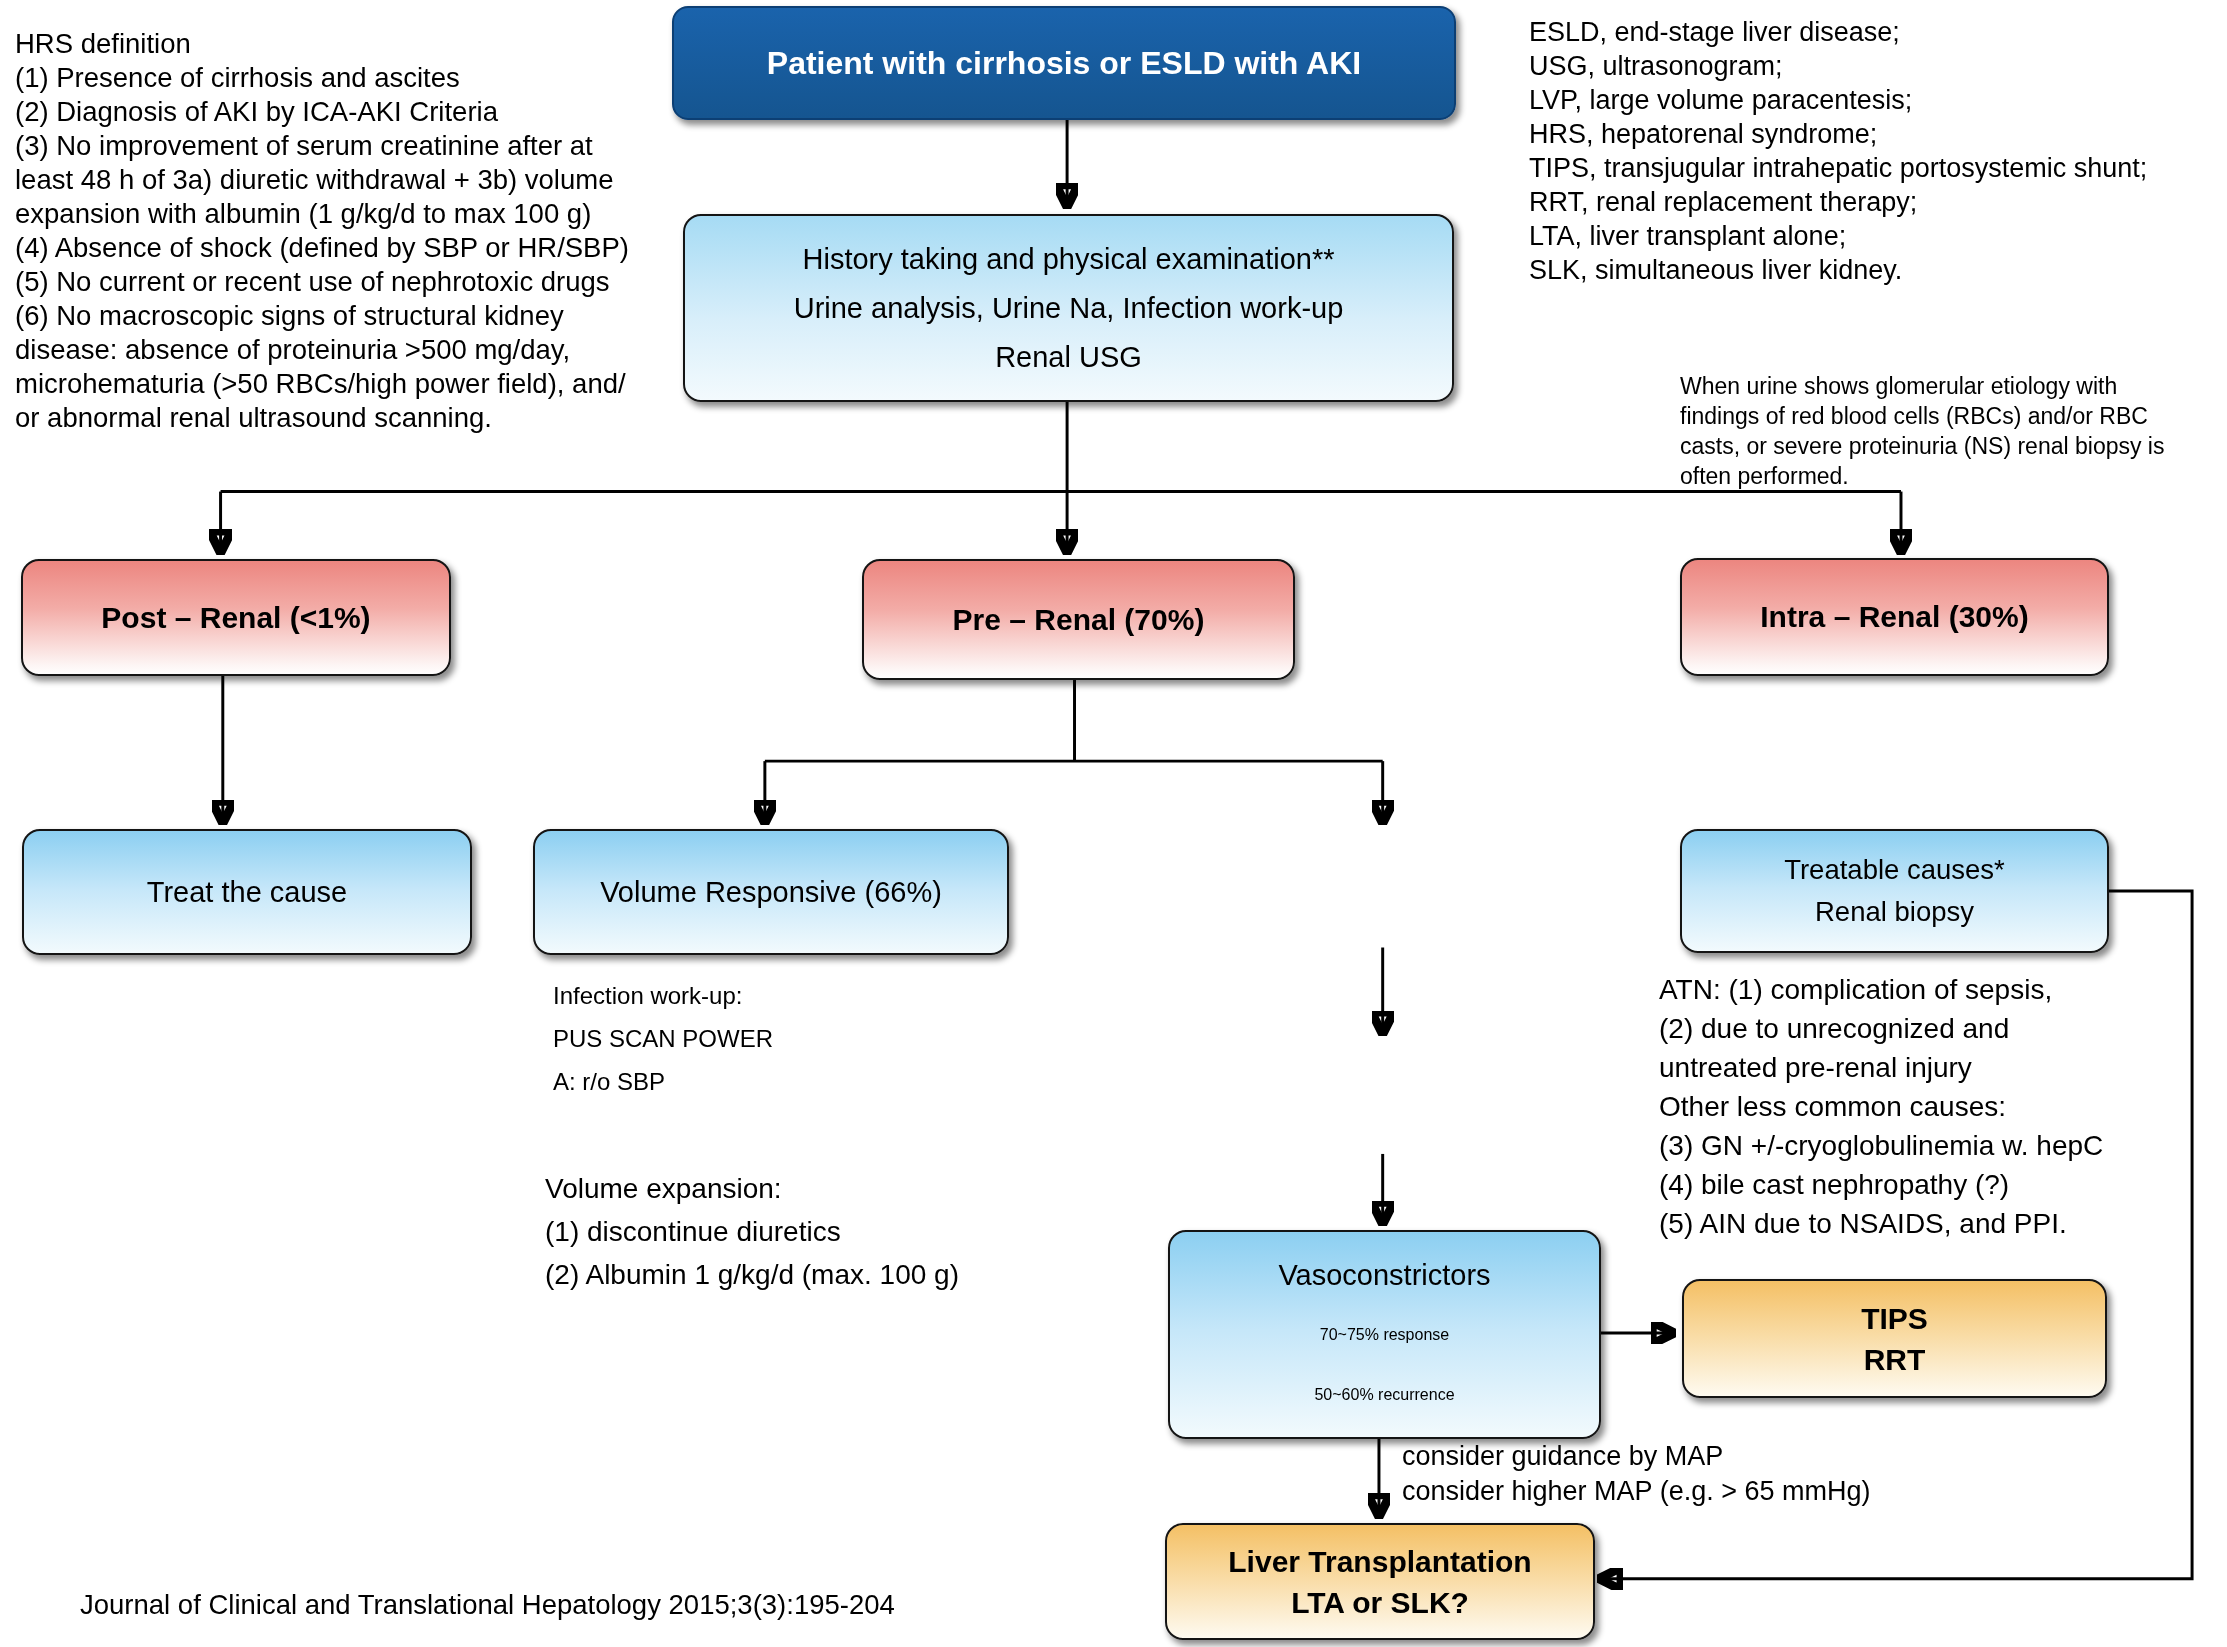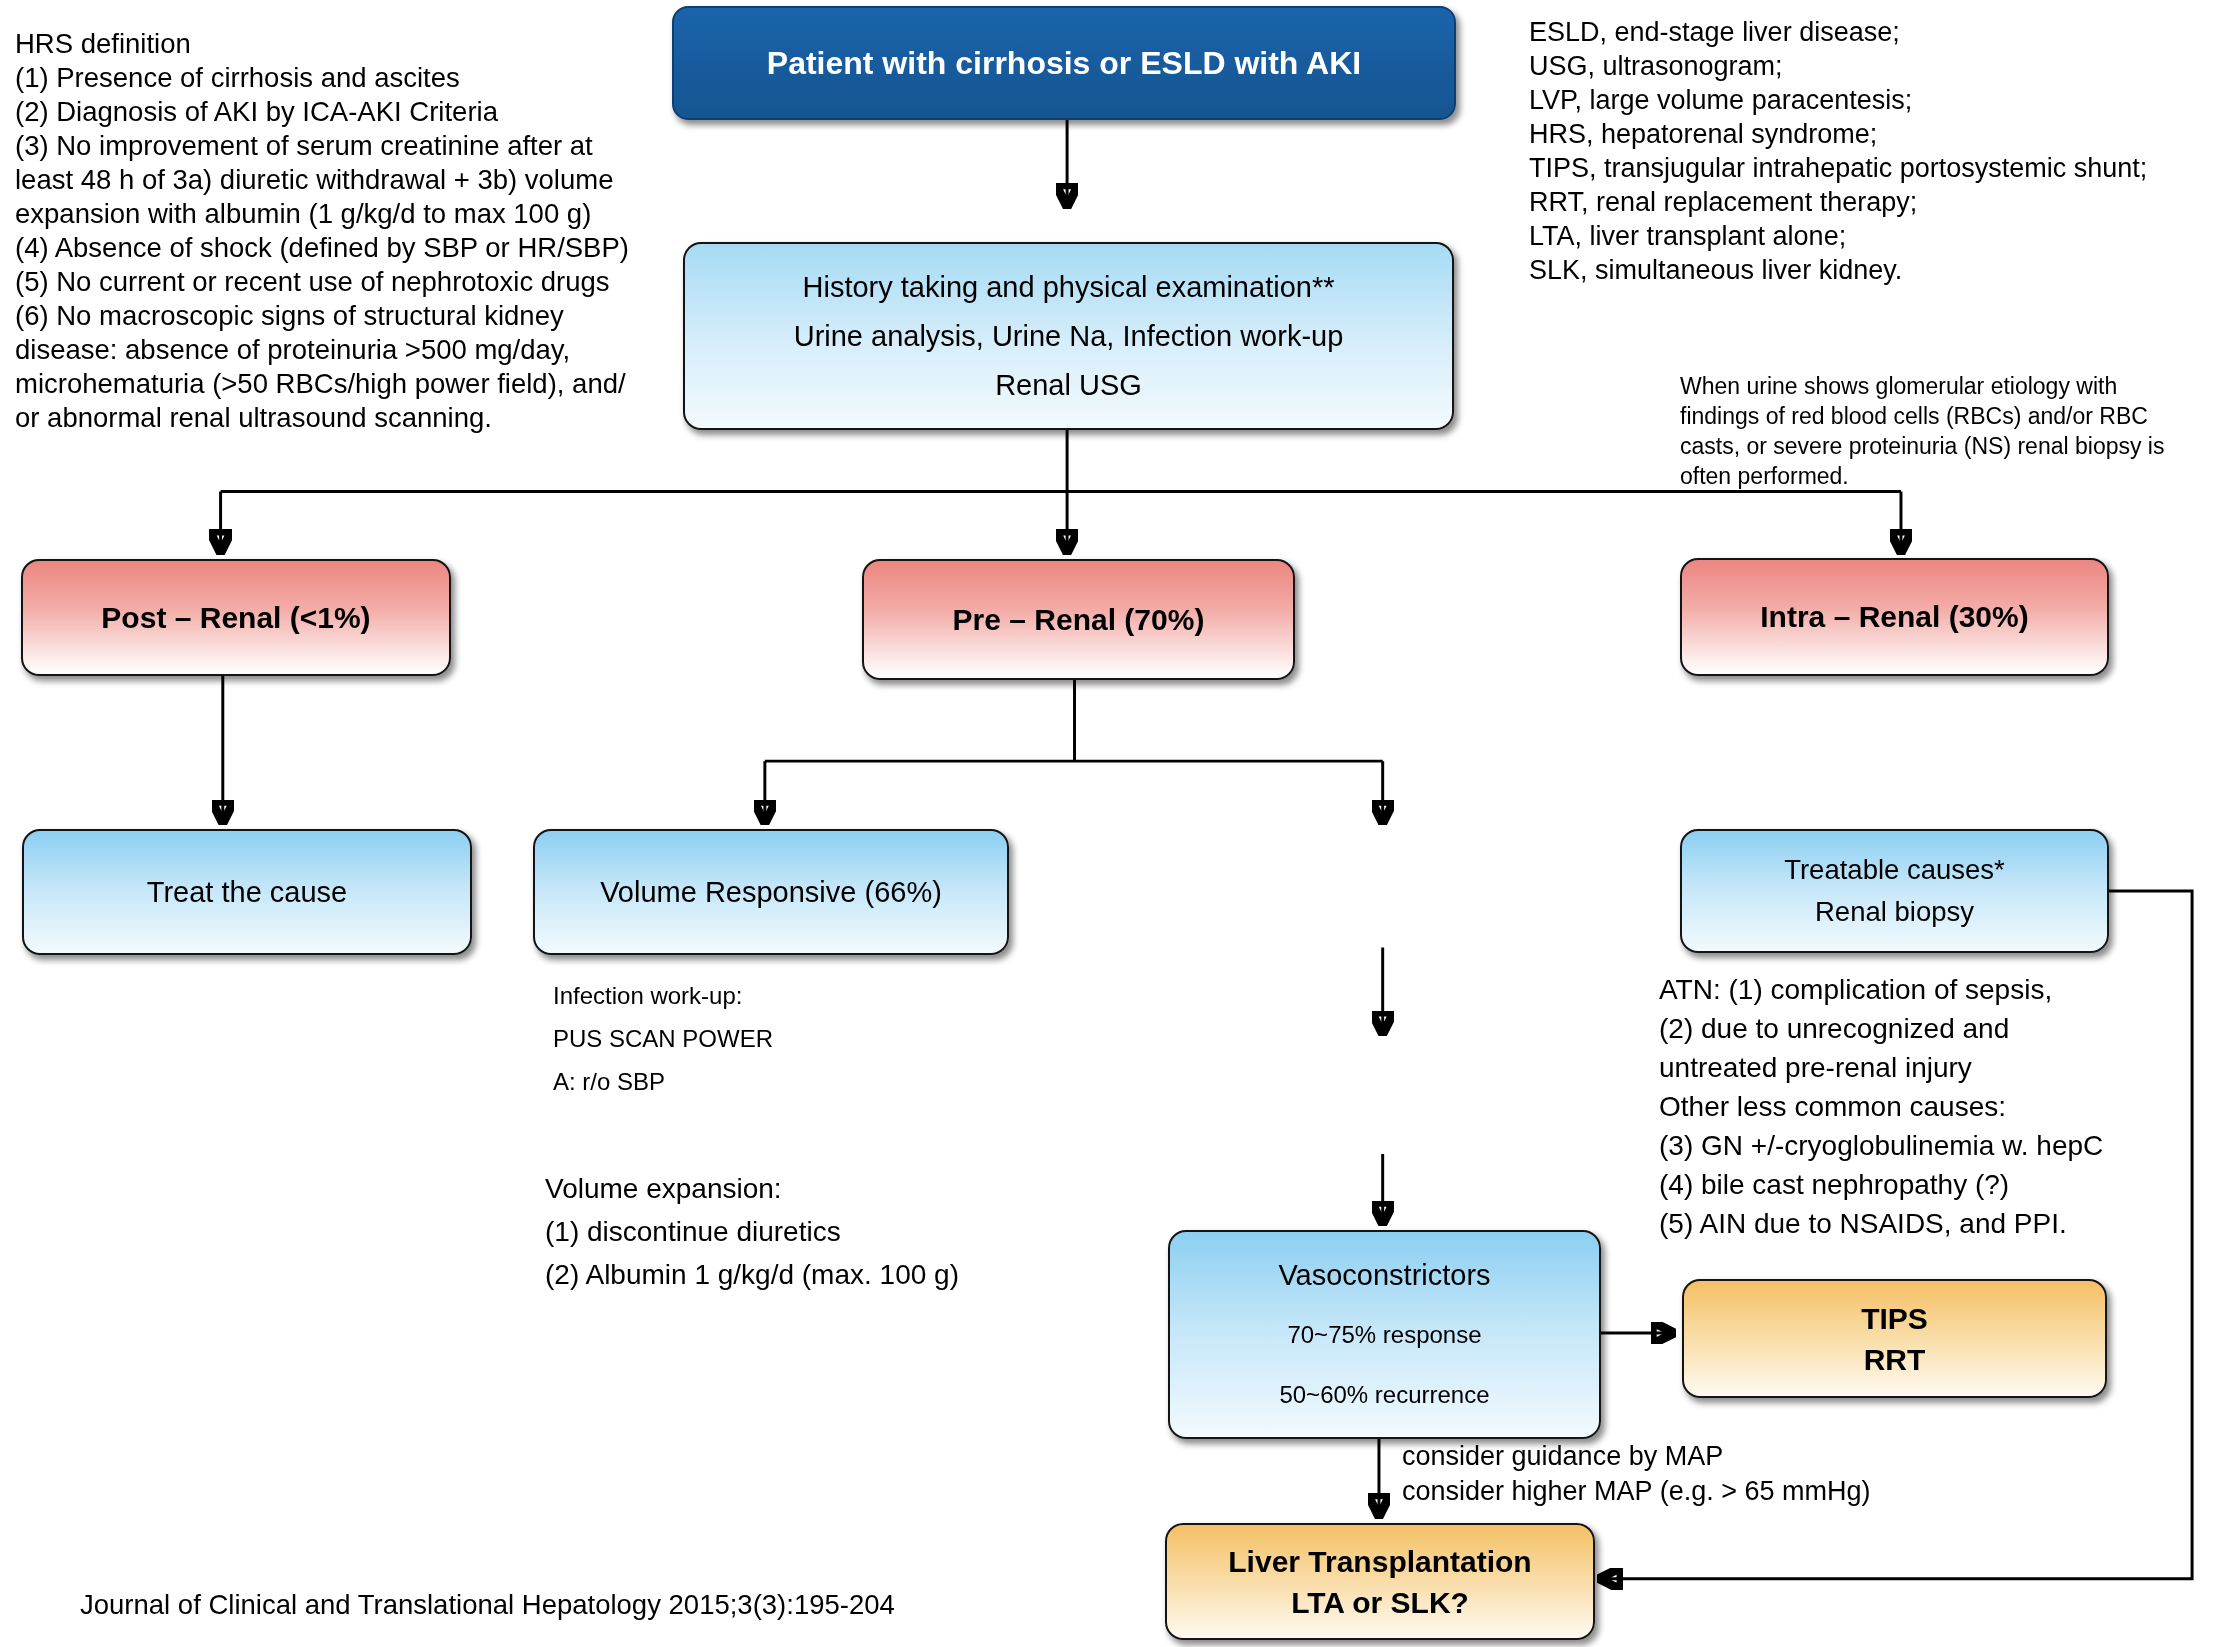--- a/index.html
+++ b/index.html
@@ -54,21 +54,21 @@
     line-height: 42px;
   }
   .node--orange {
     background: linear-gradient(180deg, #f4c065 0%, #f9dca6 48%, #fefaf0 100%);
     font-weight: bold;
     font-size: 30px;
     line-height: 41px;
   }
   .vaso-inner { display:block; width:100%; text-align:center; }
   .vaso-title { display:block; font-size:29px; margin-bottom:18px; }
-  .vaso-sub   { display:block; font-size:24px; margin-top:18px; }
+  .vaso-sub   { display:block; font-size:16px; margin-top:18px; }
 </style>
 </head>
 <body>
 
 <div class="canvas">
 
   <svg class="connectors" viewBox="0 0 2999 2218" aria-hidden="true">
     <defs>
       <marker id="arrow" viewBox="0 0 10 10" refX="9" refY="5" markerWidth="8.5" markerHeight="7.5" orient="auto-start-reverse">
         <path d="M0,0 L10,5 L0,10 Z" fill="#000000" stroke="none"></path>
@@ -137,21 +137,21 @@
 
   <div class="note" style="left:1402px; top:1439px; width:609px; font-size:27px; line-height:35px;">consider guidance by MAP
 consider higher MAP (e.g. &gt; 65 mmHg)</div>
 
   <div class="note" style="left:80px; top:1588px; width:1077px; font-size:27.5px; line-height:34px;">Journal of Clinical and Translational Hepatology 2015;3(3):195-204</div>
 
   <div class="node node--dark" style="left:672px; top:6px; width:780px; height:110px;">
     <span class="label">Patient with cirrhosis or ESLD with AKI</span>
   </div>
 
-  <div class="node node--workup" style="left:683px; top:214px; width:767px; height:184px;margin-top:28px;">
+  <div class="node node--workup" style="left:683px; top:214px; width:767px; height:184px;">
     <span class="label">History taking and physical examination**
 Urine analysis, Urine Na, Infection work-up
 Renal USG</span>
   </div>
 
   <div class="node node--red" style="left:21px; top:559px; width:426px; height:113px;">
     <span class="label">Post – Renal (&lt;1%)</span>
   </div>
 
   <div class="node node--red" style="left:862px; top:559px; width:429px; height:117px;">

